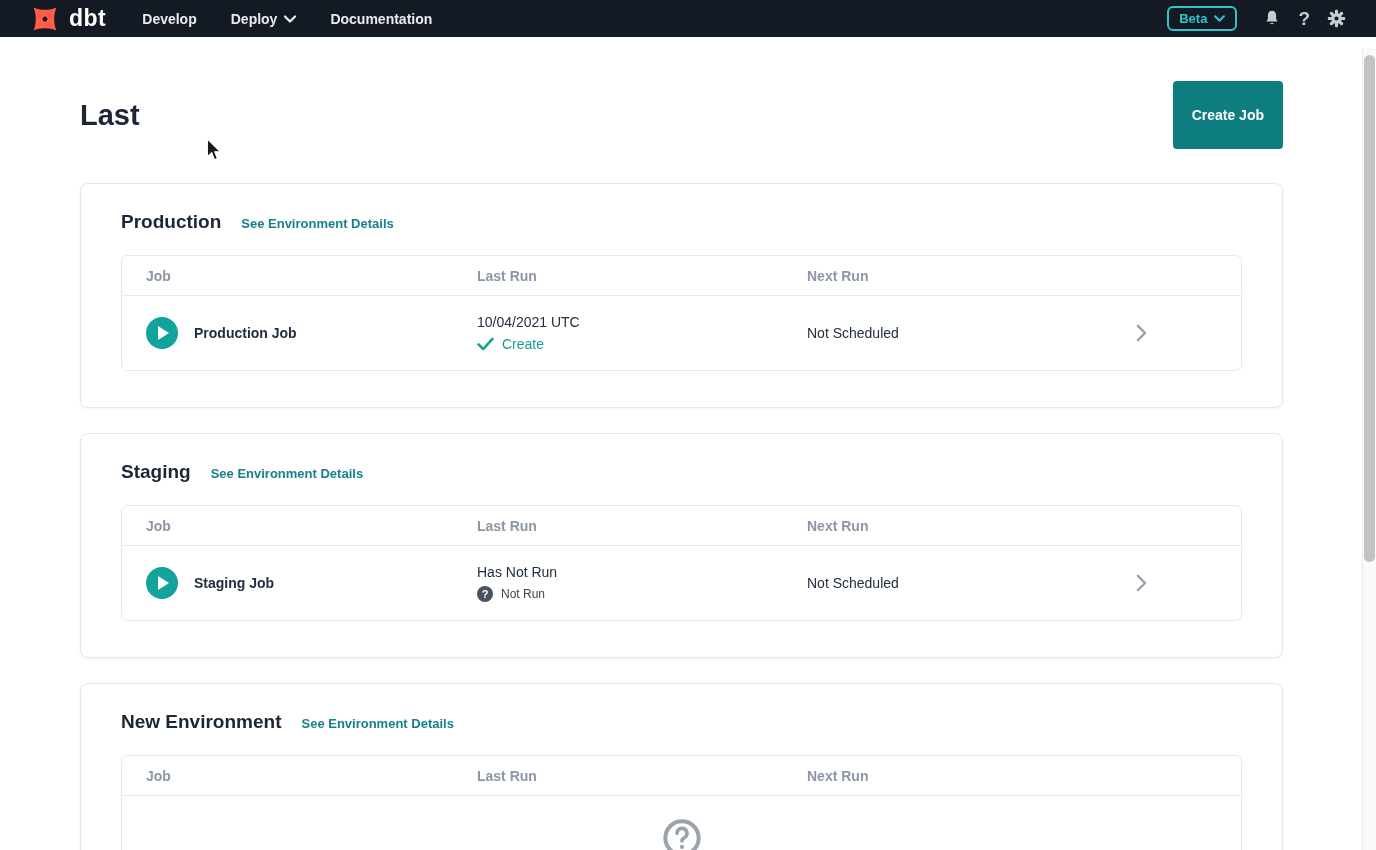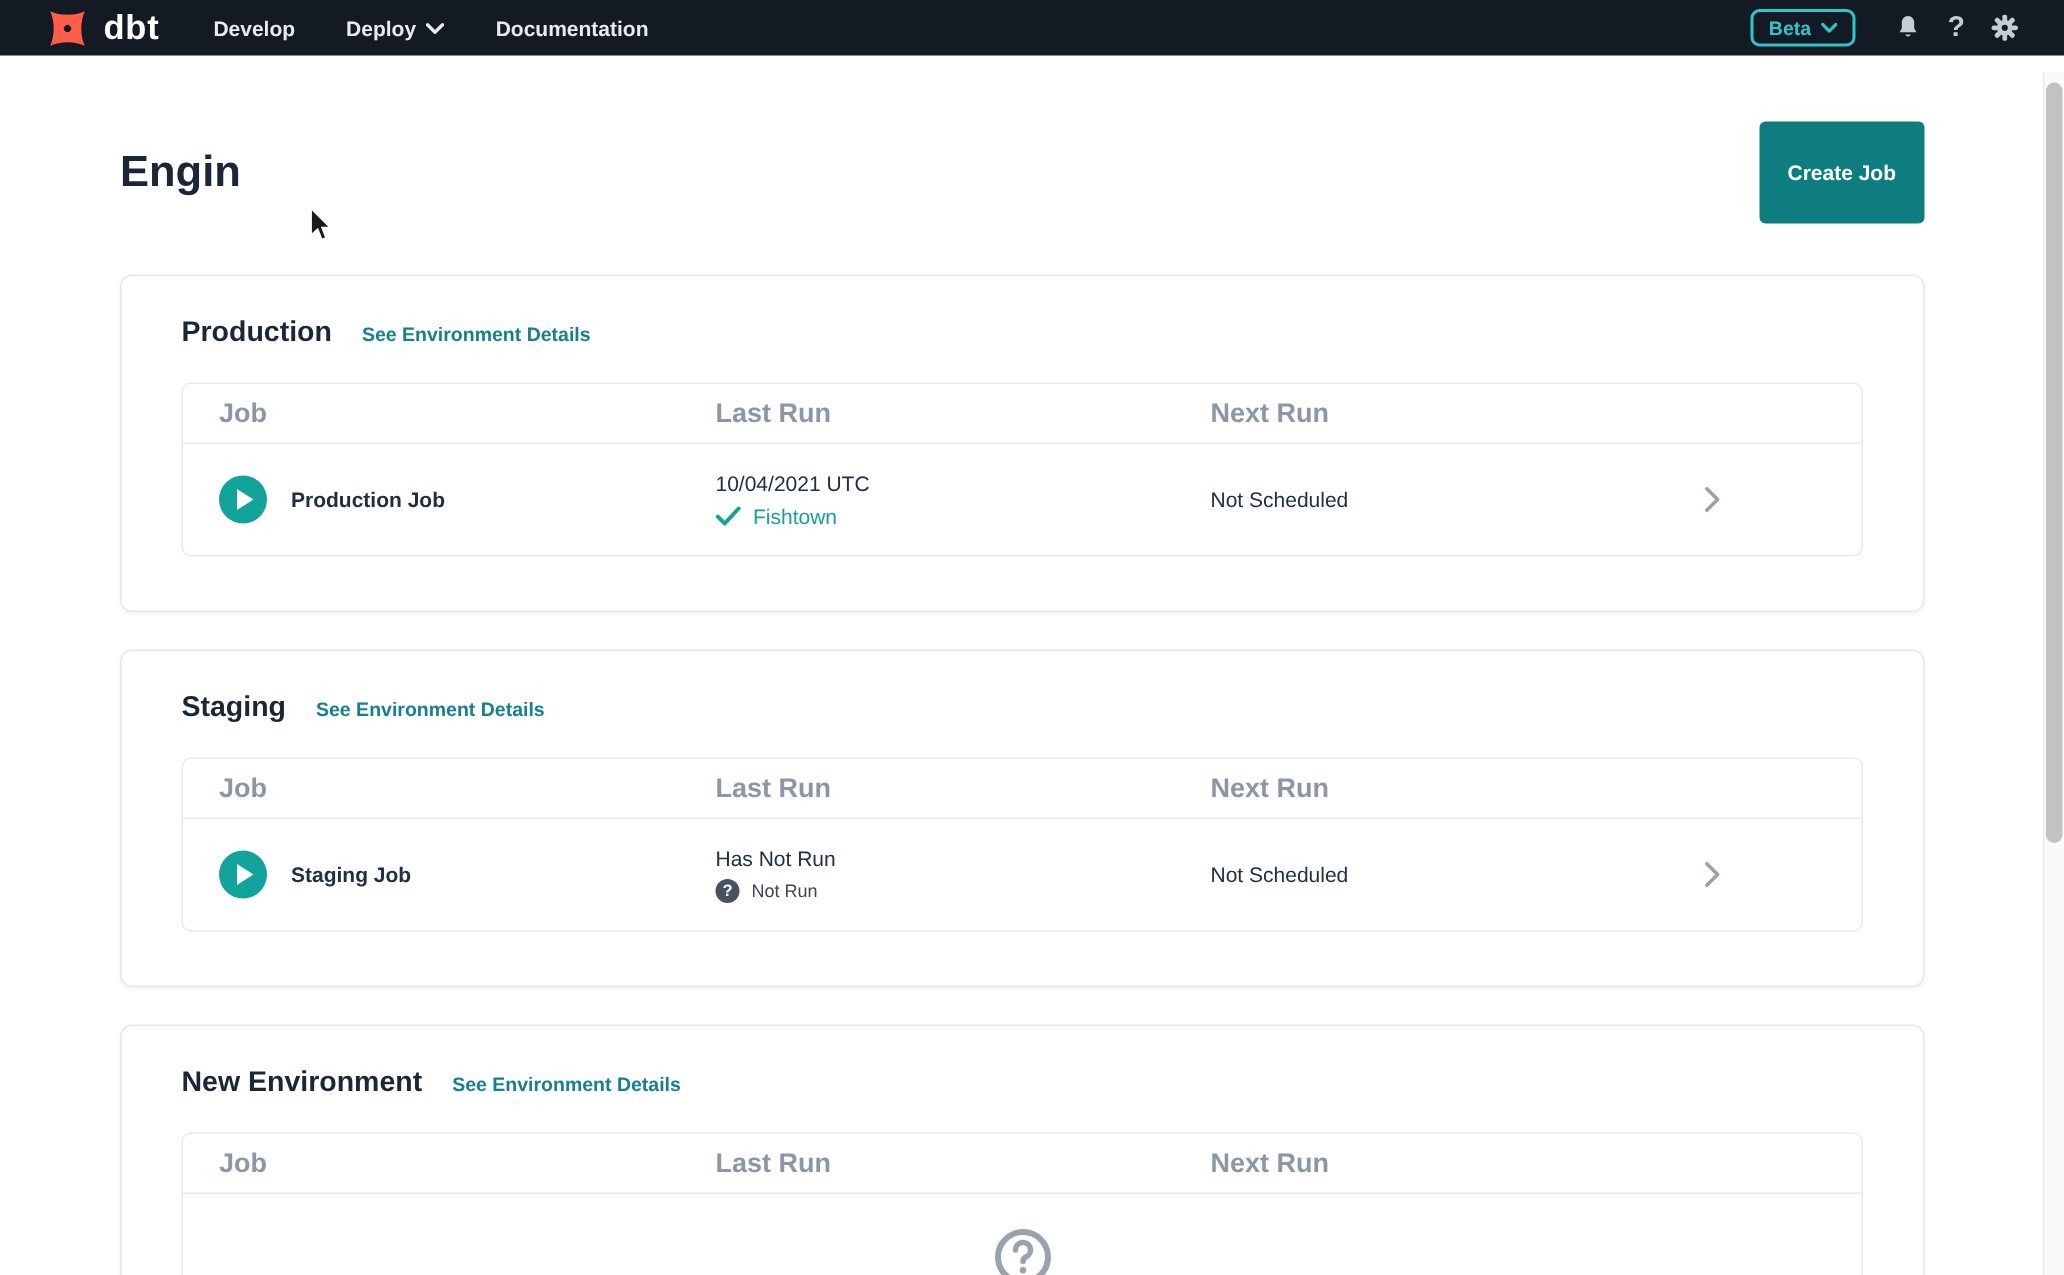--- a/index.html
+++ b/index.html
@@ -42,21 +42,21 @@
   .env-card + .env-card { margin-top:25px; }
   .card-head { display:flex; align-items:baseline; gap:20px; }
   .env-name { font-size:19px; font-weight:700; color:#1b2736; }
   .env-link { font-size:13px; font-weight:700; color:#16808e; cursor:pointer;
     text-decoration:none; }
 
   .jobs-table { margin-top:22px; border:1px solid #e7e9ed; border-radius:6px;
     overflow:hidden; }
   .t-head { display:grid; grid-template-columns:355px 330px 1fr 200px;
     height:40px; align-items:center; border-bottom:1px solid #e7e9ed; }
-  .t-head span { font-size:18px; font-weight:600; color:#8c96a4; }
+  .t-head span { font-size:14px; font-weight:600; color:#8c96a4; }
   .t-head span:first-child { padding-left:24px; }
   .t-row { display:grid; grid-template-columns:355px 330px 1fr 200px;
     min-height:74px; align-items:center; cursor:pointer; }
   .job-cell { display:flex; align-items:center; gap:16px; padding-left:24px; }
   .play-btn { width:32px; height:32px; border-radius:50%; background:#12a39b;
     display:flex; align-items:center; justify-content:center; flex:none;
     cursor:pointer; }
   .play-tri { width:0; height:0; border-left:11px solid #fff;
     border-top:7px solid transparent; border-bottom:7px solid transparent;
     margin-left:3px; }
@@ -136,21 +136,21 @@
         </g>
         <circle cx="12" cy="12" r="2.6" fill="#141a24"></circle>
       </svg>
     </div>
   </div>
 </div>
 
 <div class="page">
 
   <div class="page-header">
-    <h1 class="page-title">Engin</h1>
+    <h1 class="page-title">Last</h1>
     <button class="btn-create">Create Job</button>
   </div>
 
   <div class="env-card first">
     <div class="card-head">
       <span class="env-name">Production</span>
       <a class="env-link">See Environment Details</a>
     </div>
     <div class="jobs-table">
       <div class="t-head">
@@ -165,21 +165,21 @@
               <span class="play-tri"></span>
             </span>
           <span class="job-name">Production Job</span>
         </div>
         <div>
           <div class="lastrun-date">10/04/2021 UTC</div>
           <div class="status-line">
             <svg width="17" height="14" viewBox="0 0 22 18">
               <polyline points="2,9.5 8,15.5 20,2.5" fill="none" stroke="#18a195" stroke-width="3.4" stroke-linecap="round" stroke-linejoin="round"></polyline>
             </svg>
-            <span class="status-success">Fishtown</span>
+            <span class="status-success">Create</span>
           </div>
         </div>
         <div class="nextrun-cell">Not Scheduled</div>
         <div class="chev-cell">
           <svg width="15" height="18" viewBox="0 0 14 20">
             <polyline points="3,2 11,10 3,18" fill="none" stroke="#98a1ad" stroke-width="2.6" stroke-linecap="round" stroke-linejoin="round"></polyline>
           </svg>
         </div>
       </div>
     </div>

